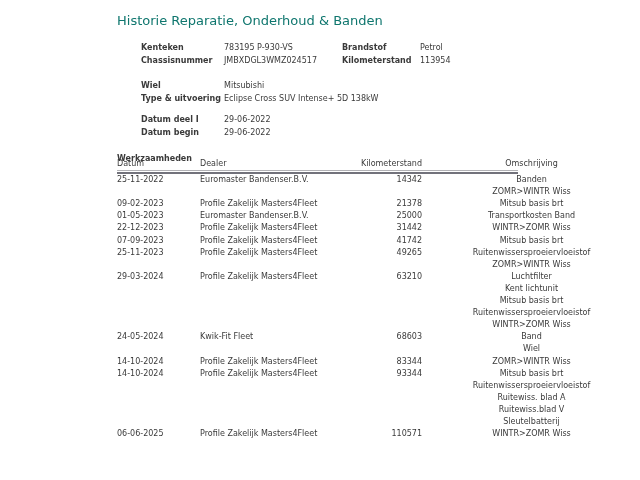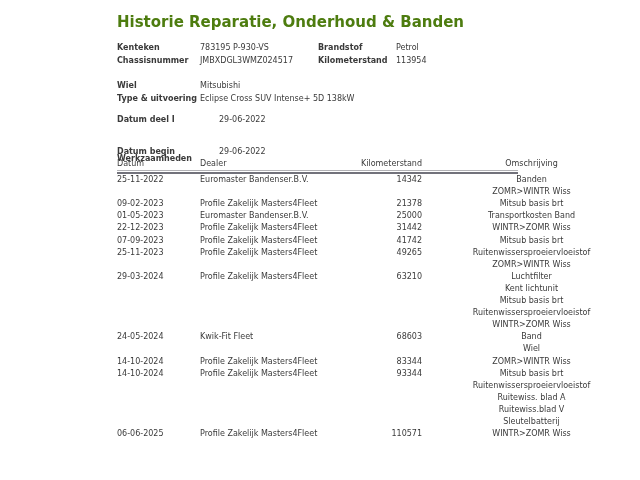--- a/index.html
+++ b/index.html
@@ -6,29 +6,29 @@
   html, body { width:640px; height:480px; background:#ffffff; overflow:hidden; }
   body {
     font-family:"DejaVu Sans", sans-serif;
     font-size:8px;
     color:#3a3a3a;
     position:relative;
   }
   .abs { position:absolute; left:117px; width:401px; }
   .page-title {
     top:13px;
-    font-size:15px;
-    font-weight:bold;
-    color:#4d7c0f;
+    font-size:13px;
+    font-weight:normal;
+    color:#0f766e;
     white-space:nowrap;
   }
-  .info-grid { display:grid; grid-template-columns:83px 118px 78px 122px; line-height:13px; }
+  .info-grid { display:grid; grid-template-columns:83px 118px 78px 122px; line-height:13px;margin-left:24px; }
   #info-top { top:41px; }
   #info-vehicle { top:79px; }
-  #info-dates { top:113px;gap:19px; }
+  #info-dates { top:113px; }
   .span-rest { grid-column:2 / span 3; }
   .b { font-weight:bold; }
   .nw { white-space:nowrap; }
   #werk-heading { top:152px; font-weight:bold; line-height:13px; }
   #werk-table { top:158px; }
   .trow { display:grid; grid-template-columns:55px 129px 65px 152px; line-height:12.1px;gap:28px; }
   .c3 { text-align:right; }
   .c4 { padding-left:11px;text-align:center; }
   .rule-thin { height:1px; background:#b2b2b6; }
   .rule-thick { height:2px; background:#72727b; margin-top:1px; }

